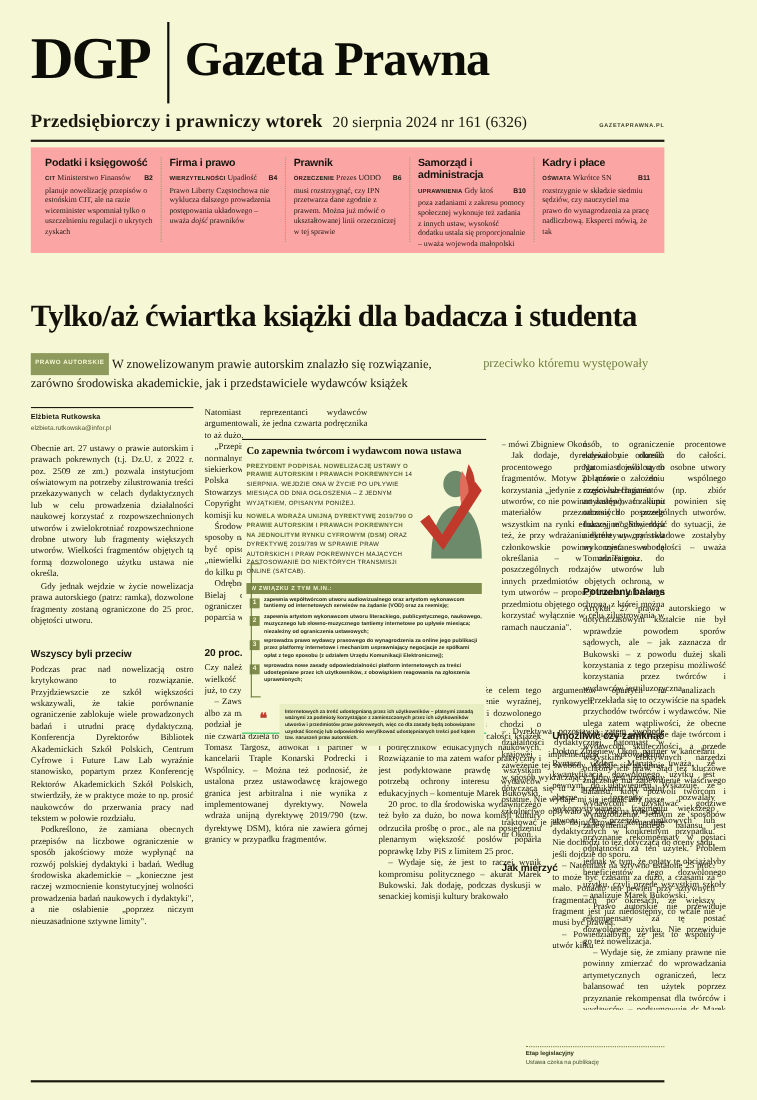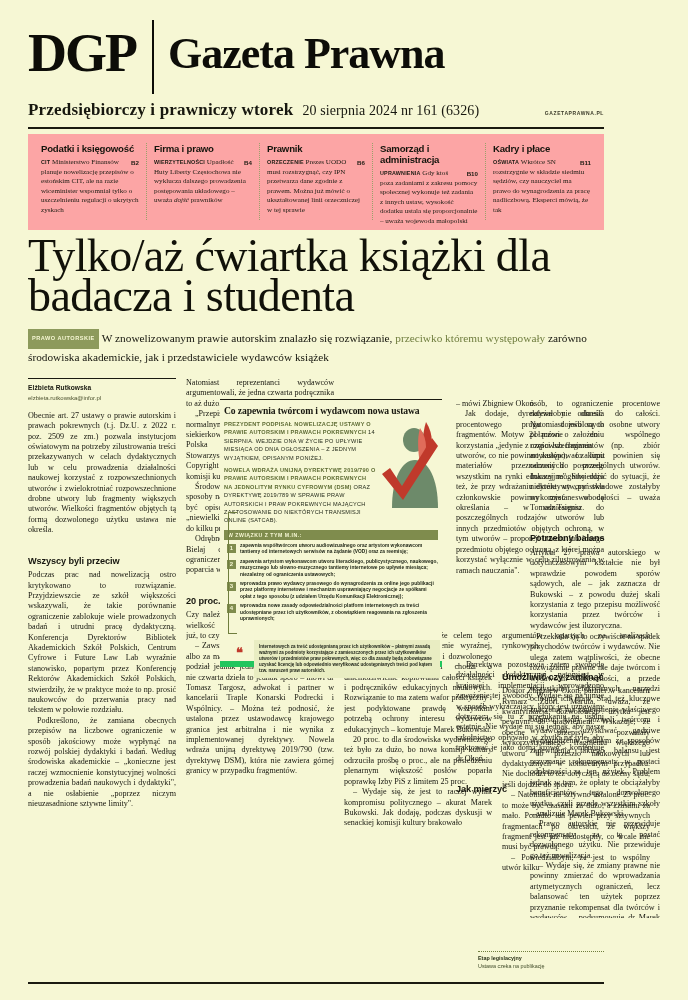--- a/index.html
+++ b/index.html
@@ -131,25 +131,25 @@
     font-family: "Liberation Sans", sans-serif;
     font-weight: bold;
     font-size: 6.2px;
     float: right;
     margin-left: 6px;
   }
 
   
   .headline {
     font-family: "Liberation Serif", serif;
-    font-weight: normal;
-    font-size: 46px;
+    font-weight: bold;
+    font-size: 28px;
     line-height: 40px;
     letter-spacing: -0.6px;
-    margin-top: 6px;
+    margin-top: 38px;
     color: #111109;
   }
 
   .lead {
     margin-top: 14px;
     font-family: "Liberation Serif", serif;
     font-size: 11.3px;
     line-height: 15.5px;
     color: #14140c;
   }
@@ -160,21 +160,21 @@
     font-family: "Liberation Sans", sans-serif;
     font-weight: bold;
     font-size: 5.6px;
     letter-spacing: 0.5px;
     padding: 2px 4px 2px 4px;
     vertical-align: middle;
     position: relative;
     top: -1px;
     margin-right: 3px;
   }
-  .lead-accent { color: #6f7d3e; }
+  .lead-accent { color: #6f7d3e; margin-left: 44px; }
 
   
   .cols {
     margin-top: 13px;
     display: flex;
     gap: 10px;
     height: 580px;
   }
   .col {
     width: 148px;
@@ -212,21 +212,21 @@
 
   
   .infobox {
     position: absolute;
     left: 220px;
     top: 399px;
     width: 222px;
     height: 268px;
     background: #f6f7d4;
     border-top: 1px solid #1a1a10;
-    border-bottom: 6px solid #22c55e;
+    border-bottom: 1px solid #22c55e;
     box-sizing: border-box;
     padding: 5px 4px 4px 4px;
     overflow: hidden;
   }
   .ib-title {
     font-family: "Liberation Serif", serif;
     font-weight: bold;
     font-size: 9.6px;
     margin-bottom: 4px;
     letter-spacing: -0.1px;
@@ -360,21 +360,21 @@
         <span class="teaser-kicker">CIT</span>
         <span>Ministerstwo Finansów planuje nowelizację przepisów o estońskim CIT, ale na razie wiceminister wspomniał tylko o uszczelnieniu regulacji o ukrytych zyskach</span>
       </div>
     </div>
 
     <div class="teaser">
       <div class="teaser-title">Firma i prawo</div>
       <div class="teaser-body">
         <span class="teaser-page">B4</span>
         <span class="teaser-kicker">WIERZYTELNOŚCI</span>
-        <span>Upadłość Huty Liberty Częstochowa nie wyklucza dalszego prowadzenia postępowania układowego – uważa </span><span class="teaser-ital">dojść</span><span> prawników</span>
+        <span>Upadłość Prawo Liberty Częstochowa nie wyklucza dalszego prowadzenia postępowania układowego – uważa </span><span class="teaser-ital">dojść</span><span> prawników</span>
       </div>
     </div>
 
     <div class="teaser">
       <div class="teaser-title">Prawnik</div>
       <div class="teaser-body">
         <span class="teaser-page">B6</span>
         <span class="teaser-kicker">ORZECZENIE</span>
         <span>Prezes UODO musi rozstrzygnąć, czy IPN przetwarza dane zgodnie z prawem. Można już mówić o ukształtowanej linii orzeczniczej w tej sprawie</span>
       </div>
@@ -406,20 +406,21 @@
     <span class="tag">PRAWO AUTORSKIE</span><span>W znowelizowanym prawie autorskim znalazło się rozwiązanie, </span><span class="lead-accent">przeciwko któremu występowały</span><span> zarówno środowiska akademickie, jak i przedstawiciele wydawców książek</span>
   </div>
 
   <div class="cols">
 
     <div class="col">
       <div class="byline-rule"></div>
       <div class="byline-name">Elżbieta Rutkowska</div>
       <div class="byline-mail">elzbieta.rutkowska@infor.pl</div>
       <p class="noindent">Obecnie art. 27 ustawy o prawie autorskim i prawach pokrewnych (t.j. Dz.U. z 2022 r. poz. 2509 ze zm.) pozwala instytucjom oświatowym na potrzeby zilustrowania treści przekazywanych w celach dydaktycznych lub w celu prowadzenia działalności naukowej korzystać z rozpowszechnionych utworów i zwielokrotniać rozpowszechnione drobne utwory lub fragmenty większych utworów. Wielkości fragmentów objętych tą formą dozwolonego użytku ustawa nie określa.</p>
+      <p>Gdy jednak wejdzie w życie nowelizacja prawa autorskiego (patrz: ramka), dozwolone fragmenty zostaną ograniczone do 25 proc. objętości utworu.</p>
       <div class="subhd">Wszyscy byli przeciw</div>
       <p class="noindent">Podczas prac nad nowelizacją ostro krytykowano to rozwiązanie. Przyjdziewszcie ze szkół większości wskazywali, że takie porównanie ograniczenie zablokuje wiele prowadzonych badań i utrudni pracę dydaktyczną. Konferencja Dyrektorów Bibliotek Akademickich Szkół Polskich, Centrum Cyfrowe i Future Law Lab wyraźnie stanowisko, popartym przez Konferencję Rektorów Akademickich Szkół Polskich, stwierdziły, że w praktyce może to np. prosić naukowców do przerwania pracy nad tekstem w połowie rozdziału.</p>
       <p>Podkreślono, że zamiana obecnych przepisów na liczbowe ograniczenie w sposób jakościowy może wypłynąć na rozwój polskiej dydaktyki i badań. Według środowiska akademickie – „konieczne jest raczej wzmocnienie konstytucyjnej wolności prowadzenia badań naukowych i dydaktyki", a nie osłabienie „poprzez niczym nieuzasadnione sztywne limity".</p>
     </div>
 
     <div class="col">
       <p class="noindent">Natomiast reprezentanci wydawców argumentowali, że jedna czwarta podręcznika to aż dużo.</p>
       <p>„Przepis ten jest rażąco sprzeczny z normalnym korzystaniem z utworów siekierkowanych programów" – stwierdziła Polska Izba Książki wraz ze Stowarzyszeniem Autorów i Wydawców Copyright Polska, zwracając się do senackiej komisji kultury.</p>
       <p>Środowisko wydawców proponowało dwa sposoby naprawienia sytuacji. Jednym miało być opisowe określenie fragmentu jako „niewielki ego". Drugim – obniżenie limitu do kilku procent.</p>
       <p>Odrębne stanowisko zajęła Magdalena Bielaj ogólnie poprawkę usuwającą ograniczenie procentowe, ale nie zyskała ona poparcia większości izby wyższej.</p>

